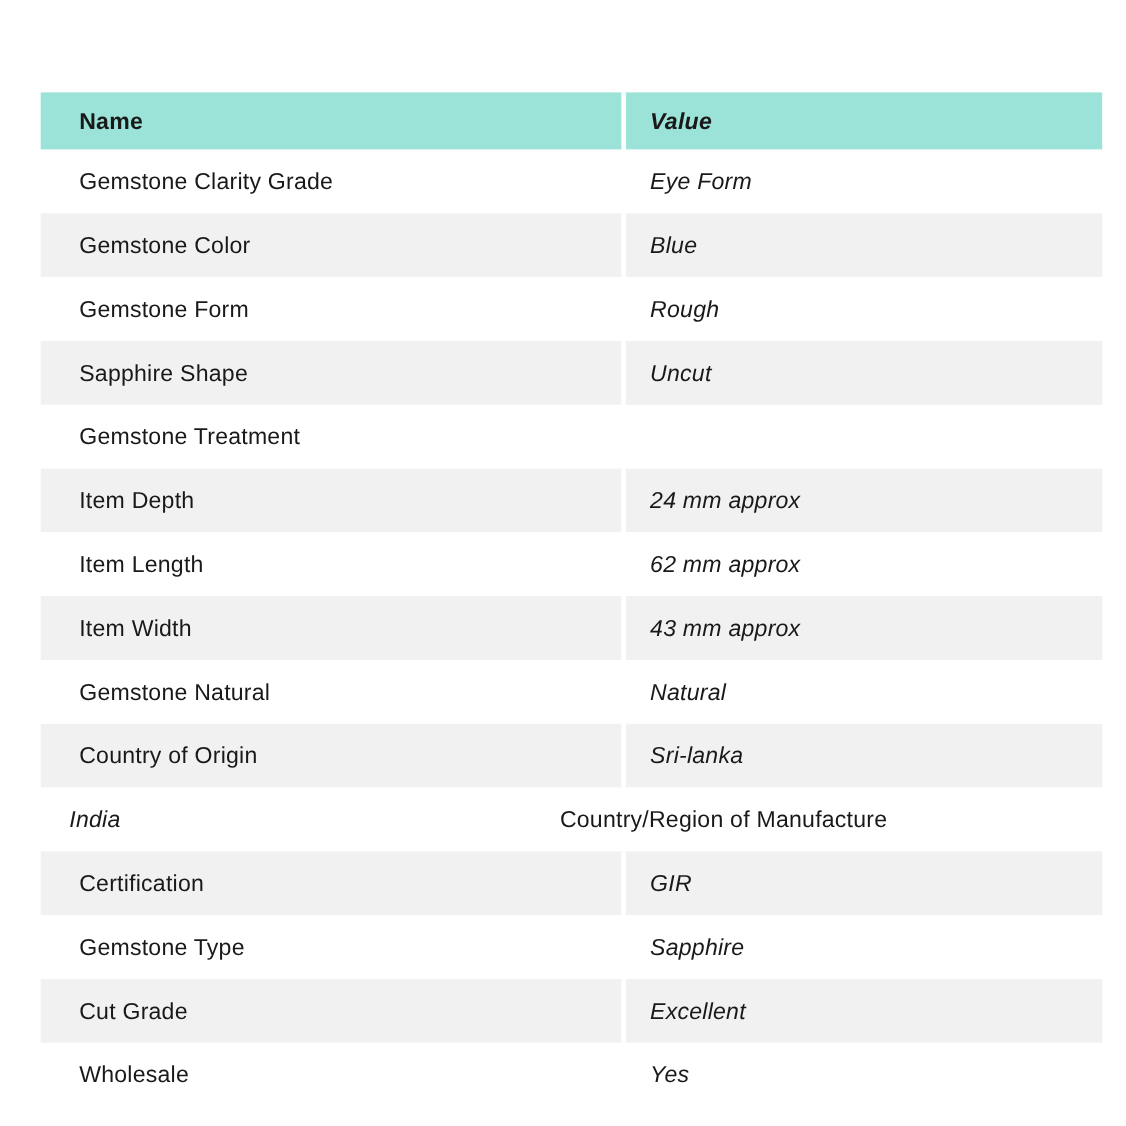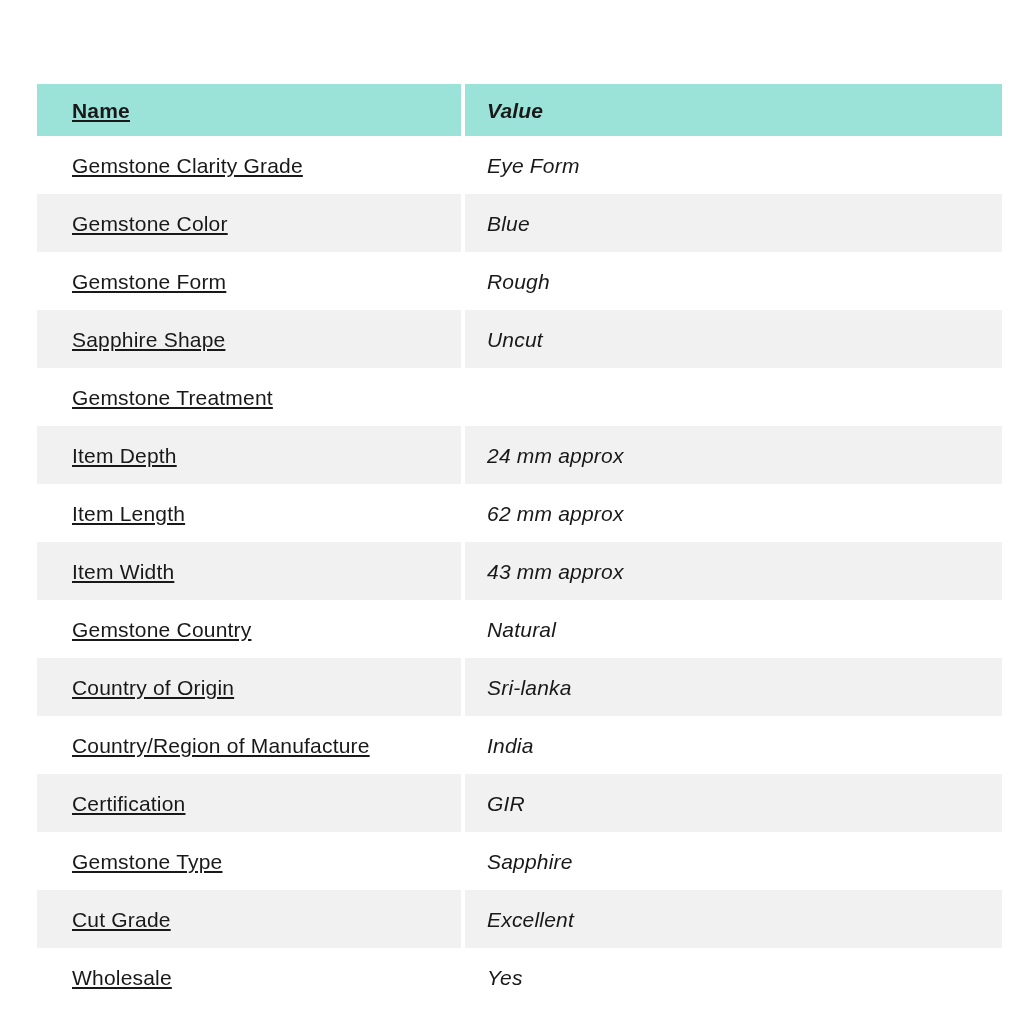--- a/index.html
+++ b/index.html
@@ -34,23 +34,22 @@
     align-items: center;
     font-size: 21px;
     letter-spacing: 0.2px;
     line-height: 1;
     color: var(--text, #191919);
     background: var(--row-even, #ffffff);
     white-space: nowrap;
     overflow: hidden;
   }
   .cell.name-col {
-    width: 424px;
+    width: 528px;
     padding-left: 35px;
-    text-decoration: underline;
   }
   .cell.value-col {
     flex: 1;
     padding-left: 22px;
     border-left: 4px solid var(--divider, #ffffff);
     font-style: italic;
   }
   .header-row .cell {
     background: var(--header-bg, #9be3d8);
     font-weight: 700;
@@ -101,32 +100,32 @@
     <div class="cell name-col">Item Length</div>
     <div class="cell value-col">62 mm approx</div>
   </div>
 
   <div class="row alt">
     <div class="cell name-col">Item Width</div>
     <div class="cell value-col">43 mm approx</div>
   </div>
 
   <div class="row">
-    <div class="cell name-col">Gemstone Country</div>
+    <div class="cell name-col">Gemstone Natural</div>
     <div class="cell value-col">Natural</div>
   </div>
 
   <div class="row alt">
     <div class="cell name-col">Country of Origin</div>
     <div class="cell value-col">Sri-lanka</div>
   </div>
 
   <div class="row">
+    <div class="cell value-col">India</div>
     <div class="cell name-col">Country/Region of Manufacture</div>
-    <div class="cell value-col">India</div>
   </div>
 
   <div class="row alt">
     <div class="cell name-col">Certification</div>
     <div class="cell value-col">GIR</div>
   </div>
 
   <div class="row">
     <div class="cell name-col">Gemstone Type</div>
     <div class="cell value-col">Sapphire</div>

